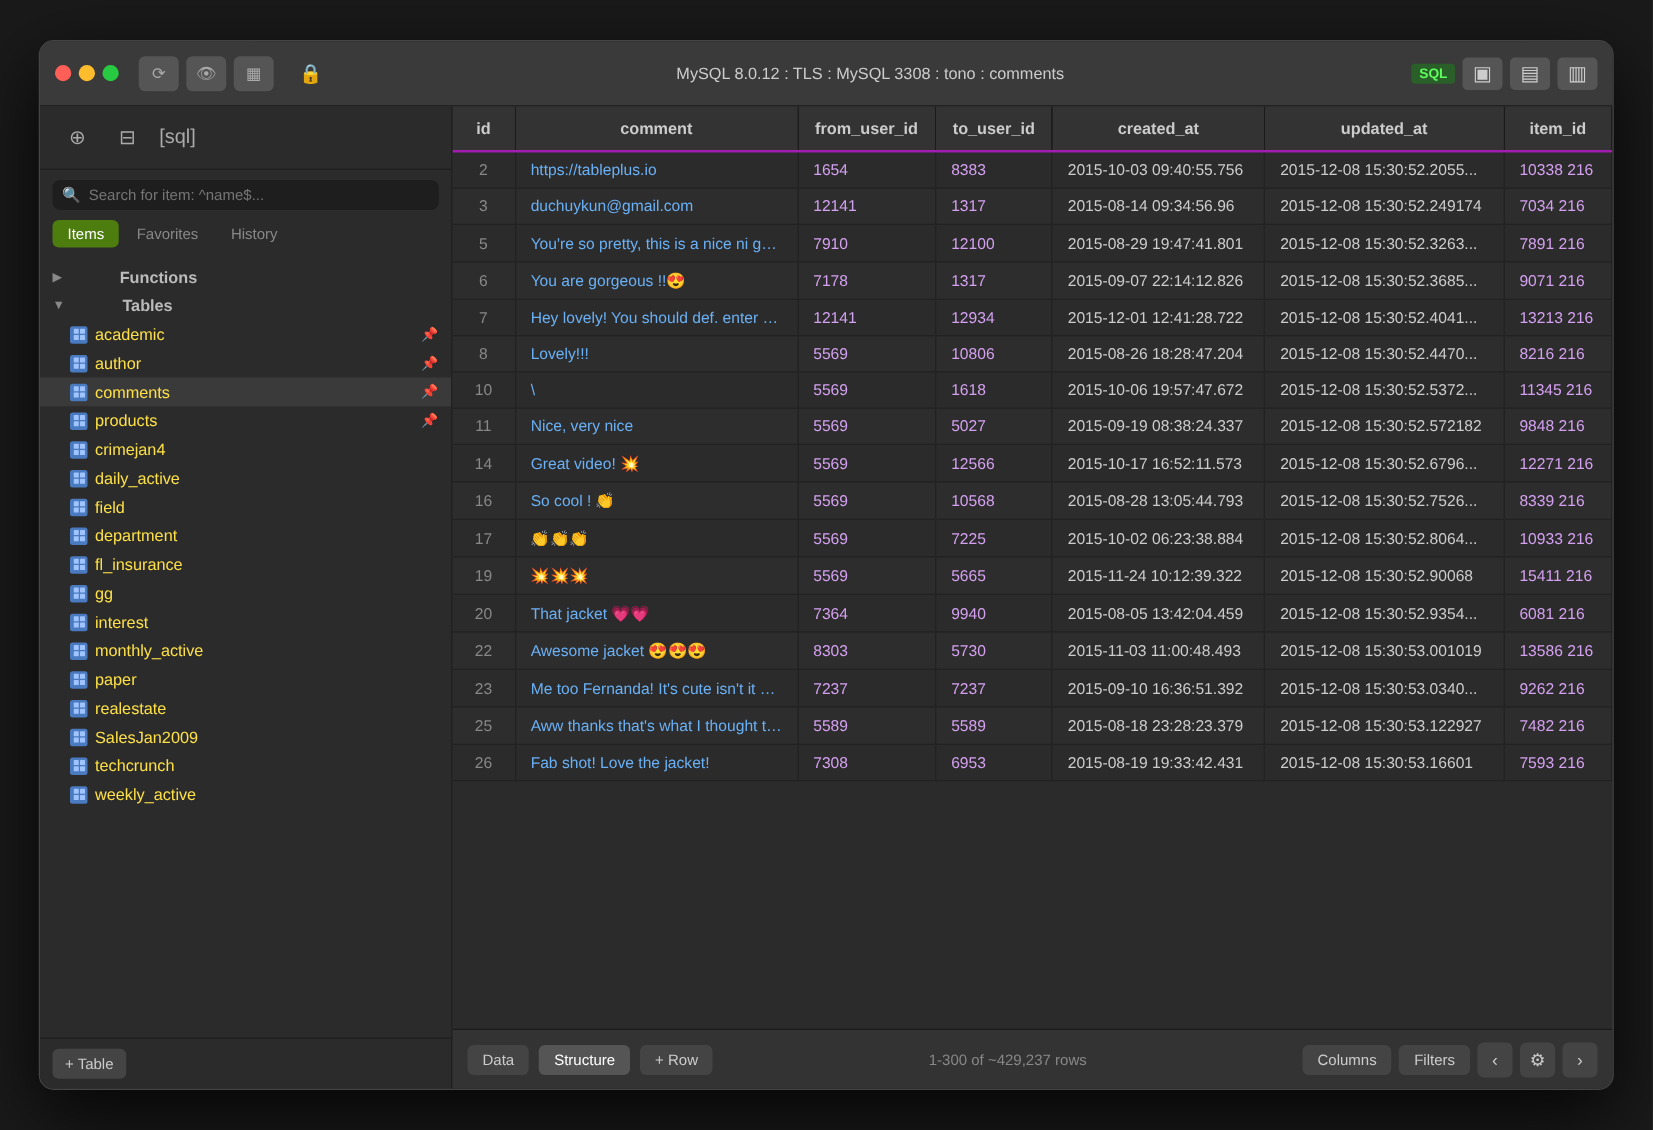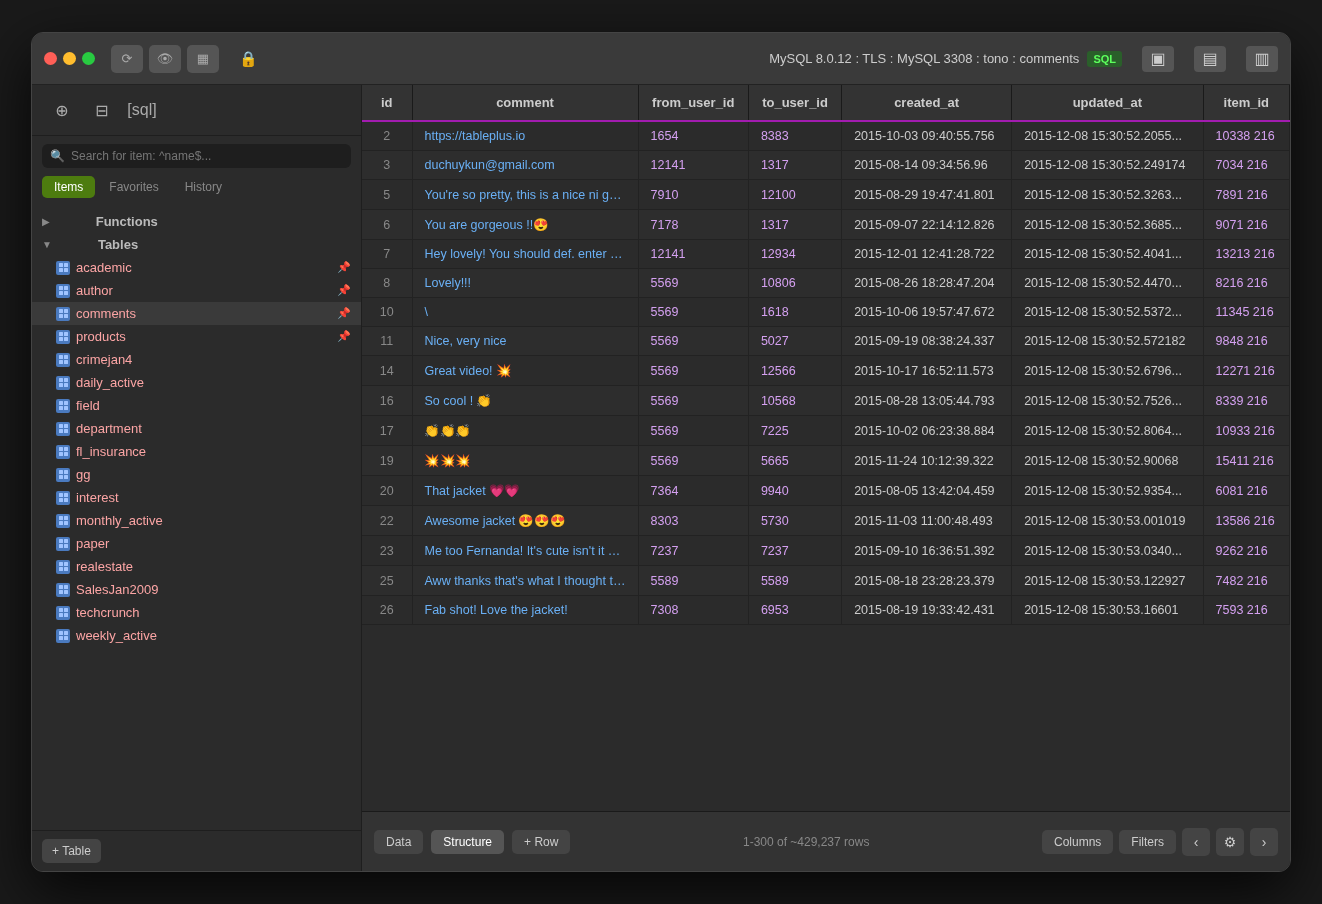--- a/index.html
+++ b/index.html
@@ -61,28 +61,28 @@
       font-size: 13px;
     }
     .lock-icon-wrap {
       width: 28px; height: 28px;
       display: flex; align-items: center; justify-content: center;
       color: #888;
       font-size: 15px;
     }
     .connection-label {
       flex: 1;
-      text-align: right;
+      text-align: center;
       color: #ccc;
       font-size: 13px;
       font-weight: 500;
     }
     .titlebar-right {
       display: flex;
-      gap: 20px;
+      gap: 6px;
       align-items: center;
     }
     .sql-badge {
       background: #2a5f2a;
       color: #5cff5c;
       font-size: 11px;
       font-weight: 700;
       padding: 2px 6px;
       border-radius: 3px;
     }
@@ -171,21 +171,21 @@
     .tree-row {
       display: flex;
       align-items: center;
       padding: 4px 10px;
       cursor: pointer;
       gap: 6px;
     }
     .tree-row.selected { background: #3a3a3a; }
     .tree-caret { color: #888; font-size: 10px; }
     .tree-label {
-      color: #fca5a5;
+      color: #fde047;
       font-size: 13px;
       flex: 1;
     }
     .tree-label.section {
       color: #bbb;
       font-weight: 600;
       margin-left: 40px;
     }
     .pin-icon { color: #ff6b6b; font-size: 11px; }
     .table-icon {
@@ -280,21 +280,21 @@
       color: #888;
       width: 50px;
     }
     tbody tr:nth-child(even) { background: #2d2d2d; }
     tbody tr:nth-child(odd) { background: #2b2b2b; }
     .cell-link { color: #6ab0f5; }
     .cell-num { color: #d4a0f0; }
     .cell-date { color: #ccc; }
     
     .bottom-bar {
-      height: 60px;
+      height: 48px;
       background: #333;
       border-top: 1px solid #1a1a1a;
       display: flex;
       align-items: center;
       padding: 0 12px;
       gap: 8px;
       flex-shrink: 0;
     }
     .bottom-btn {
       display: flex;

